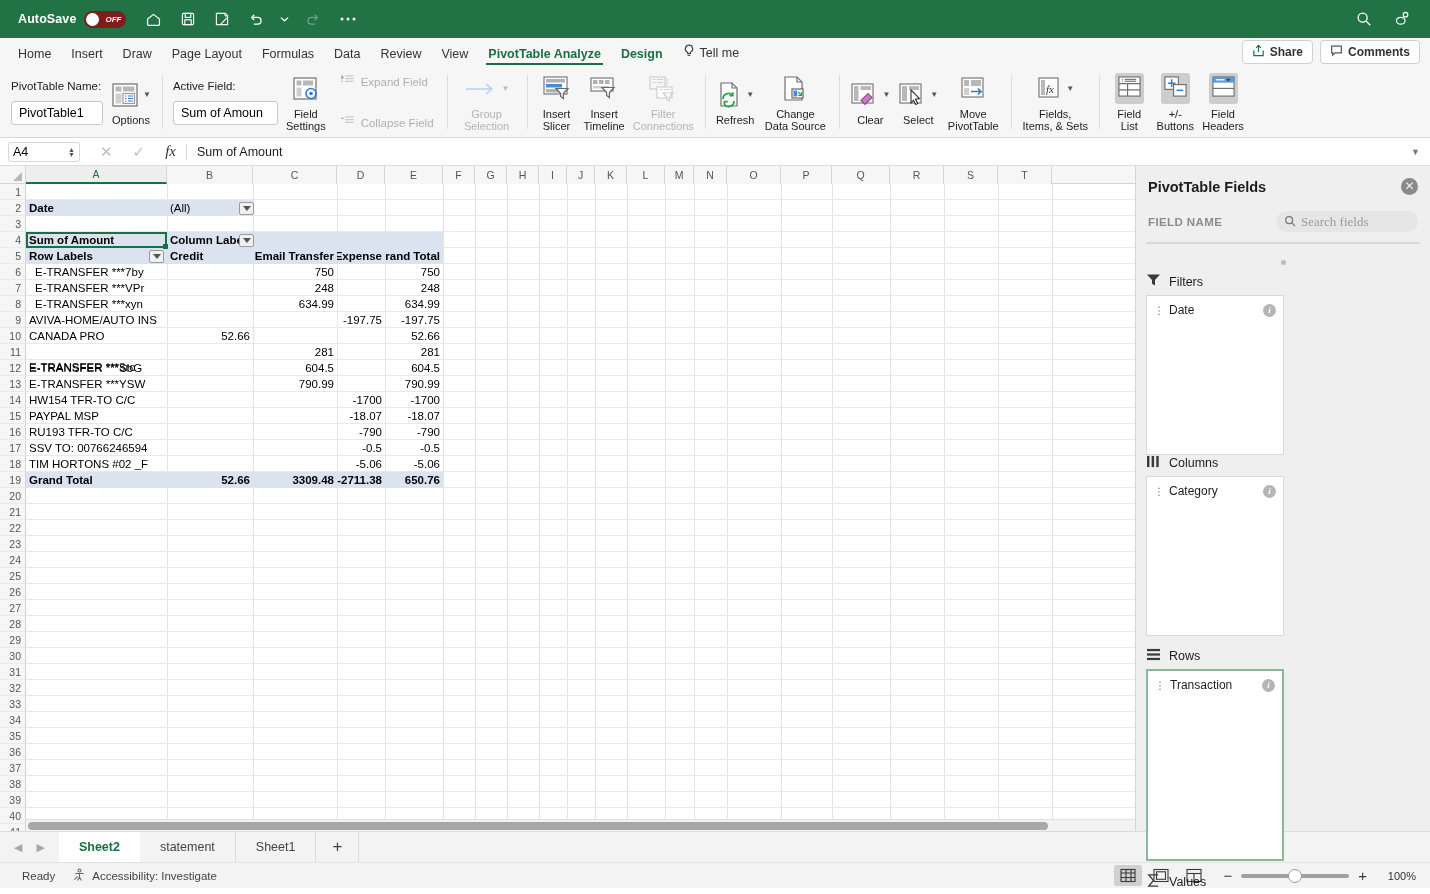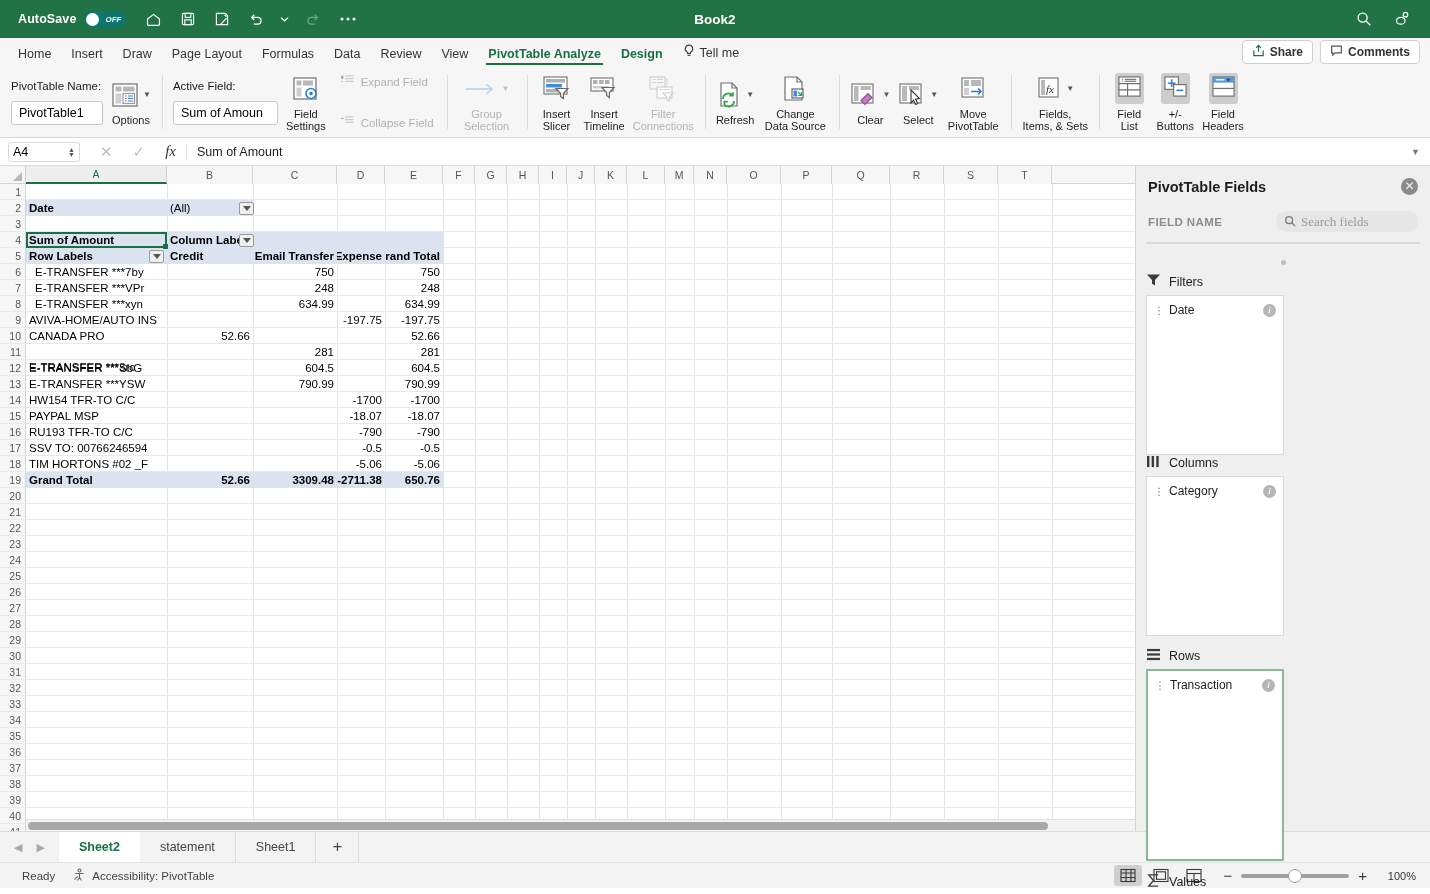--- a/index.html
+++ b/index.html
@@ -12,21 +12,21 @@
   }
 
   
   .titlebar {
     height: 38px; background: #217346; color: #fff;
     display: flex; align-items: center; position: relative;
   }
   .autosave-wrap { display: flex; align-items: center; margin-left: 18px; gap: 8px; }
   .autosave-label { font-size: 12.5px; font-weight: bold; letter-spacing: .1px; }
   .toggle {
-    width: 42px; height: 17px; border-radius: 9px; background: #0f766e;
+    width: 42px; height: 17px; border-radius: 9px; background: #7f1d1d;
     position: relative; display: flex; align-items: center; font-style: italic;
   }
   .toggle .knob {
     width: 13px; height: 13px; border-radius: 50%; background: #fff;
     position: absolute; left: 2px;
   }
   .toggle .offtxt {
     position: absolute; right: 5px; font-size: 8px; font-weight: bold; color: #fff;
   }
   .tb-icons { display: flex; align-items: center; gap: 15px; margin-left: 18px; }
@@ -301,21 +301,20 @@
         </svg>
     </span>
     <span class="tb-icon">
       <svg width="18" height="6" viewBox="0 0 18 6" fill="#fff">
           <circle cx="3" cy="3" r="1.5"></circle>
           <circle cx="9" cy="3" r="1.5"></circle>
           <circle cx="15" cy="3" r="1.5"></circle>
         </svg>
     </span>
   </div>
-  <div class="tb-title">Book2</div>
   <div class="tb-right">
     <span class="tb-icon">
       <svg width="18" height="18" viewBox="0 0 20 20" fill="none" stroke="#fff" stroke-width="1.5">
           <circle cx="8.5" cy="8.5" r="5"></circle>
           <path d="M12.5 12.5 17 17"></path>
         </svg>
     </span>
     <span class="tb-icon">
       <svg width="19" height="18" viewBox="0 0 22 20" fill="none" stroke="#fff" stroke-width="1.4">
           <circle cx="14.5" cy="5" r="2.6"></circle>
@@ -946,21 +945,21 @@
   <div class="sb-left">
     <span>Ready</span>
     <span style="display:flex;align-items:center;gap:6px;margin-left:8px">
       <span>
         <svg width="13" height="14" viewBox="0 0 14 15" fill="none" stroke="#666" stroke-width="1.1">
             <circle cx="7" cy="2.6" r="1.6"></circle>
             <path d="M2.5 6h9M7 6v4M4.8 13.5 7 10l2.2 3.5"></path>
             <path d="M1.5 12.5l3.5-3.5"></path>
           </svg>
       </span>
-      <span>Accessibility: PivotTable</span>
+      <span>Accessibility: Investigate</span>
     </span>
   </div>
   <div class="sb-right">
     <span class="viewbtn active">
       <svg width="16" height="15" viewBox="0 0 16 15" fill="none" stroke="#3a3a3a" stroke-width="1.1">
           <rect x="1" y="1.5" width="14" height="12"></rect>
           <path d="M1 5h14M1 9.5h14M6 1.5v12M11 1.5v12"></path>
         </svg>
     </span>
     <span class="viewbtn">

